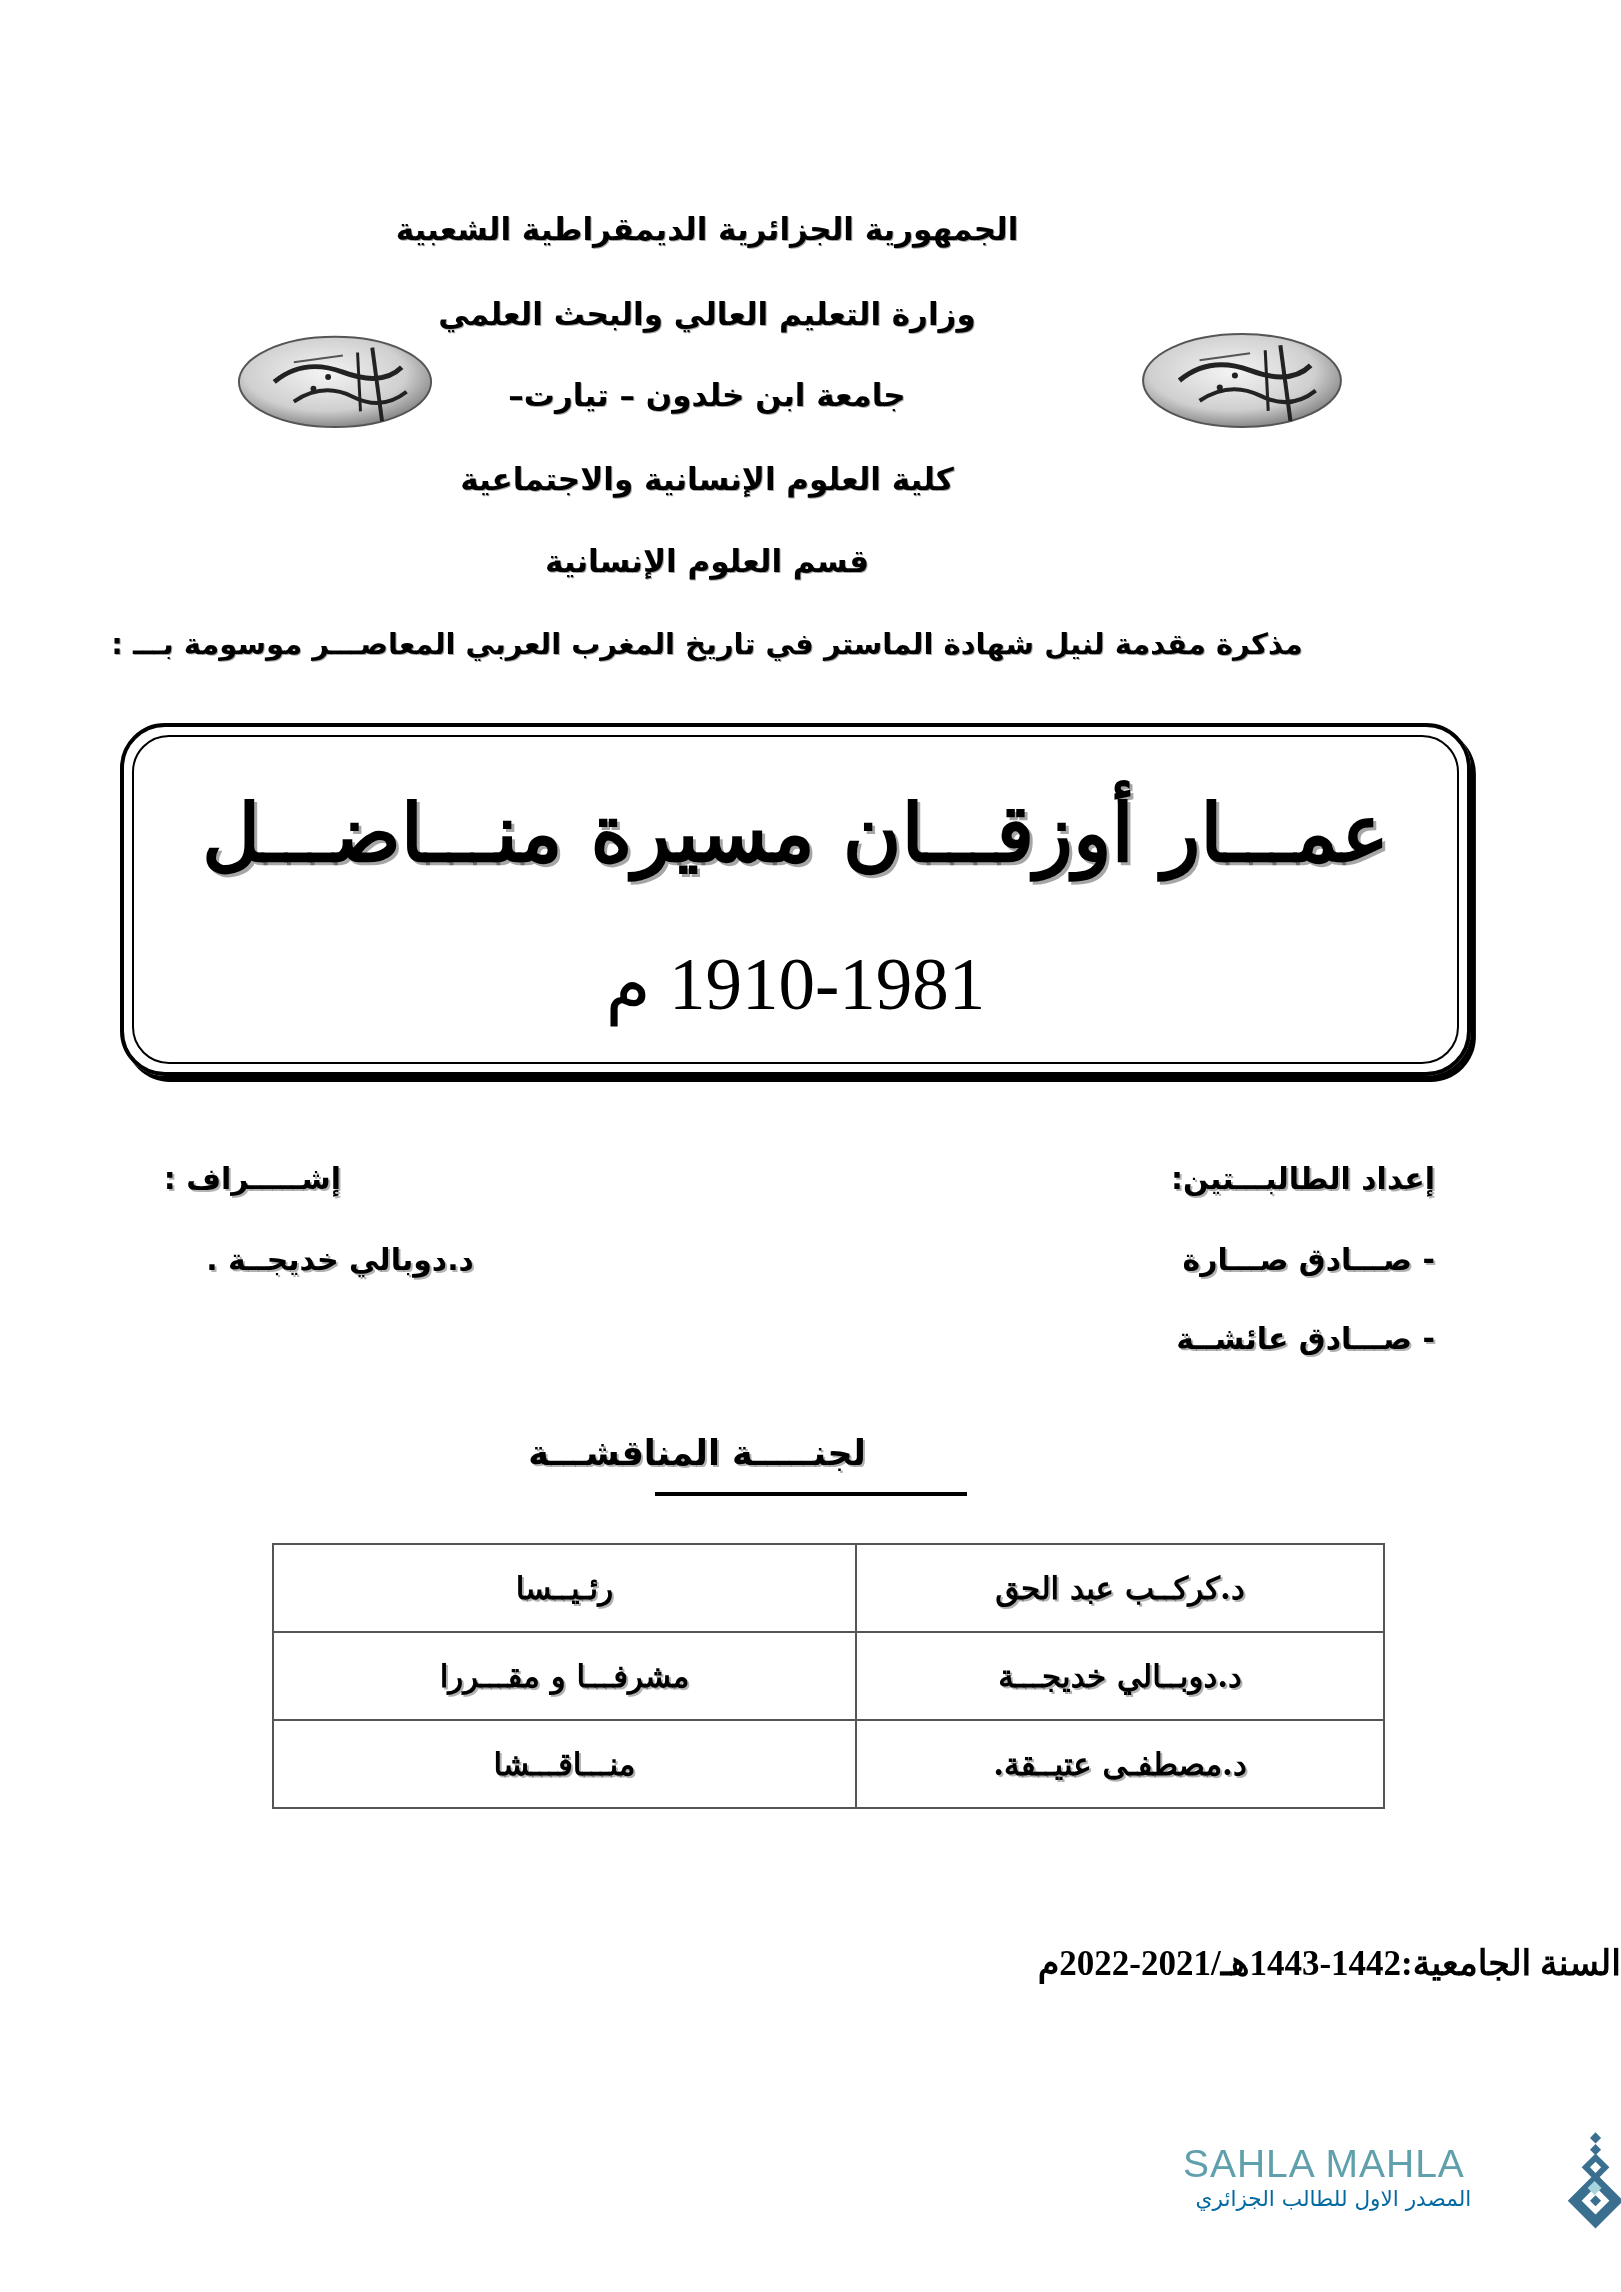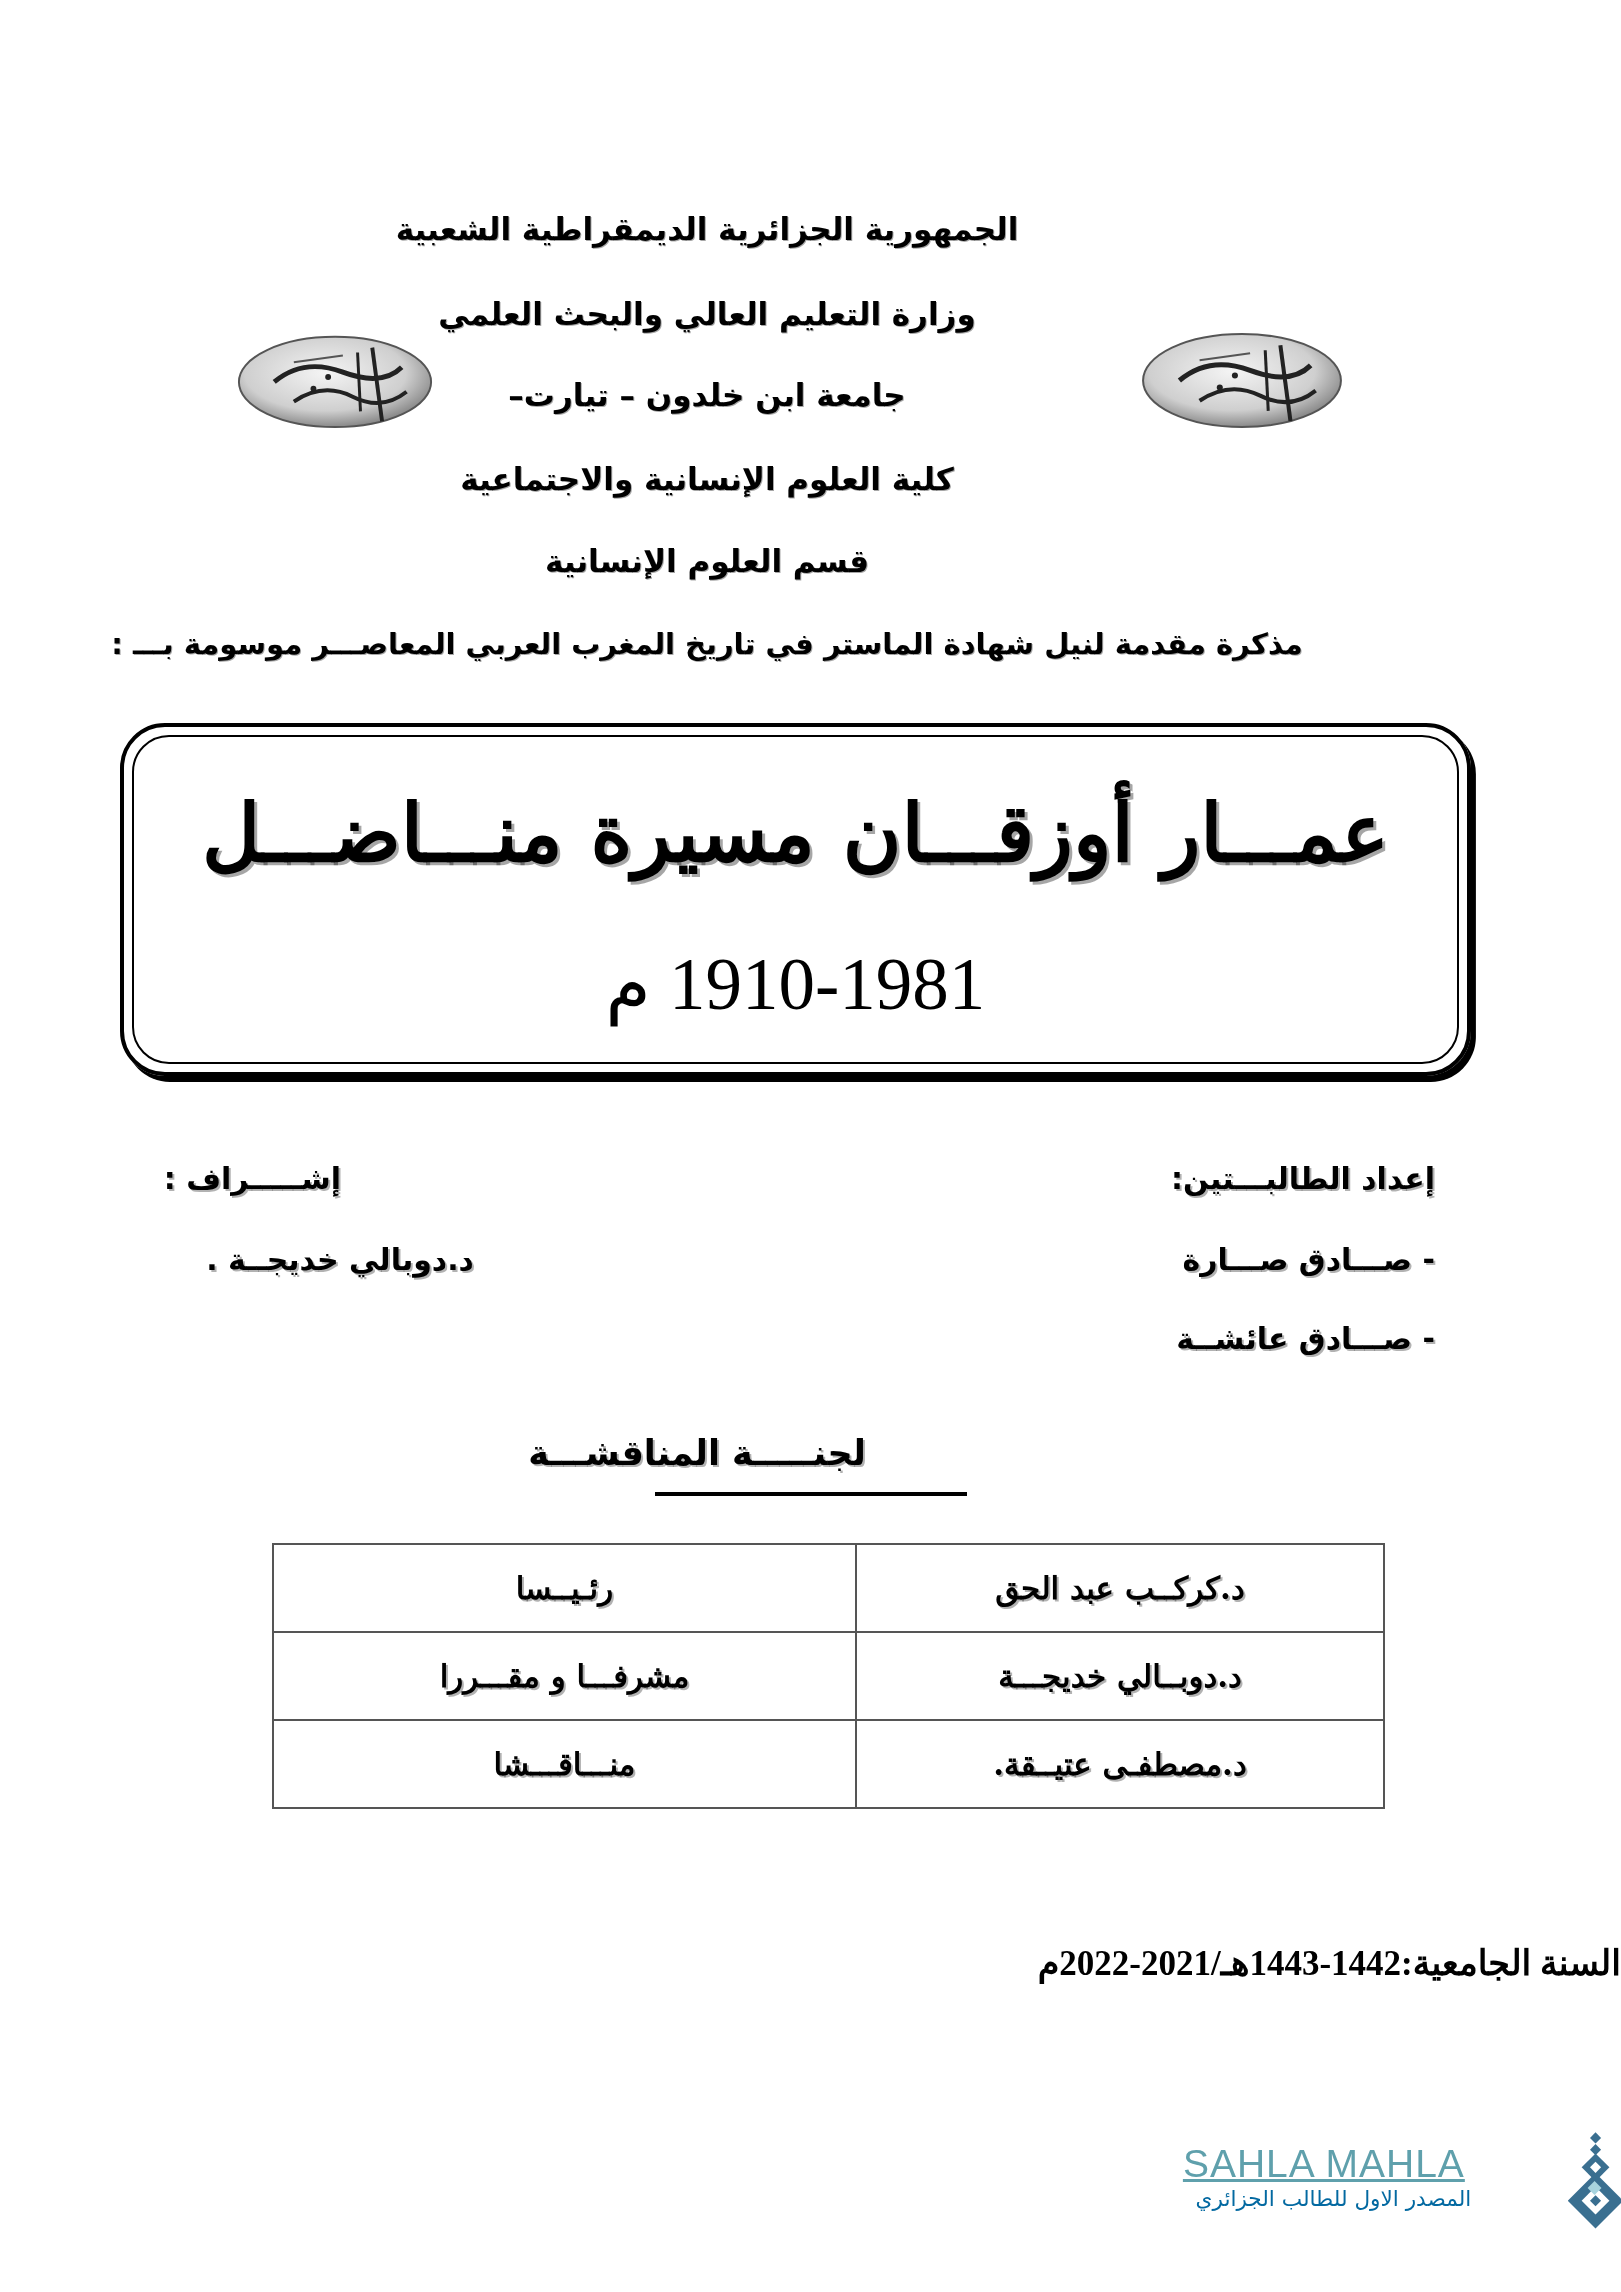--- a/index.html
+++ b/index.html
@@ -26,21 +26,21 @@
   table.committee { position:absolute; left:272px; top:1543px; width:1113px; height:255px;
          border-collapse:collapse; direction:rtl; }
   table.committee td { border:2px solid #555; height:84px; text-align:center;
          font-weight:bold; font-size:31px; font-family:"DejaVu Serif", serif;
          text-shadow:2px 2px 0 rgba(0,0,0,0.3); }
   table.committee td.name { width:524px; }
   .year { position:absolute; left:0; width:1621px; top:1943px; 
          font-weight:bold; font-size:35px; direction:rtl; font-family:"Liberation Serif", serif; }
   .brand { position:absolute; left:1176px; top:2132px; width:431px; height:108px; }
   .brand-en { position:absolute; left:6.9px; top:9.8px; font-family:"Liberation Sans", sans-serif;
-         font-size:39px; color:#5fa0ac; letter-spacing:1px;text-decoration:underline; }
+         font-size:39px; color:#5fa0ac; letter-spacing:1px; }
   .brand-ar { position:absolute; left:19.6px; top:54px; font-size:21.6px; color:#0369a1; direction:rtl;
          font-family:"DejaVu Sans", sans-serif; white-space:nowrap; }
   .brand-icon { position:absolute; left:392px; top:0px; width:59px; height:108px; }
 </style>
 </head>
 <body>
 
 <div class="logo" style="left:235px; top:328px; width:201px; height:103px;">
   <svg width="201" height="103" viewBox="0 0 205 105">
     <defs>

